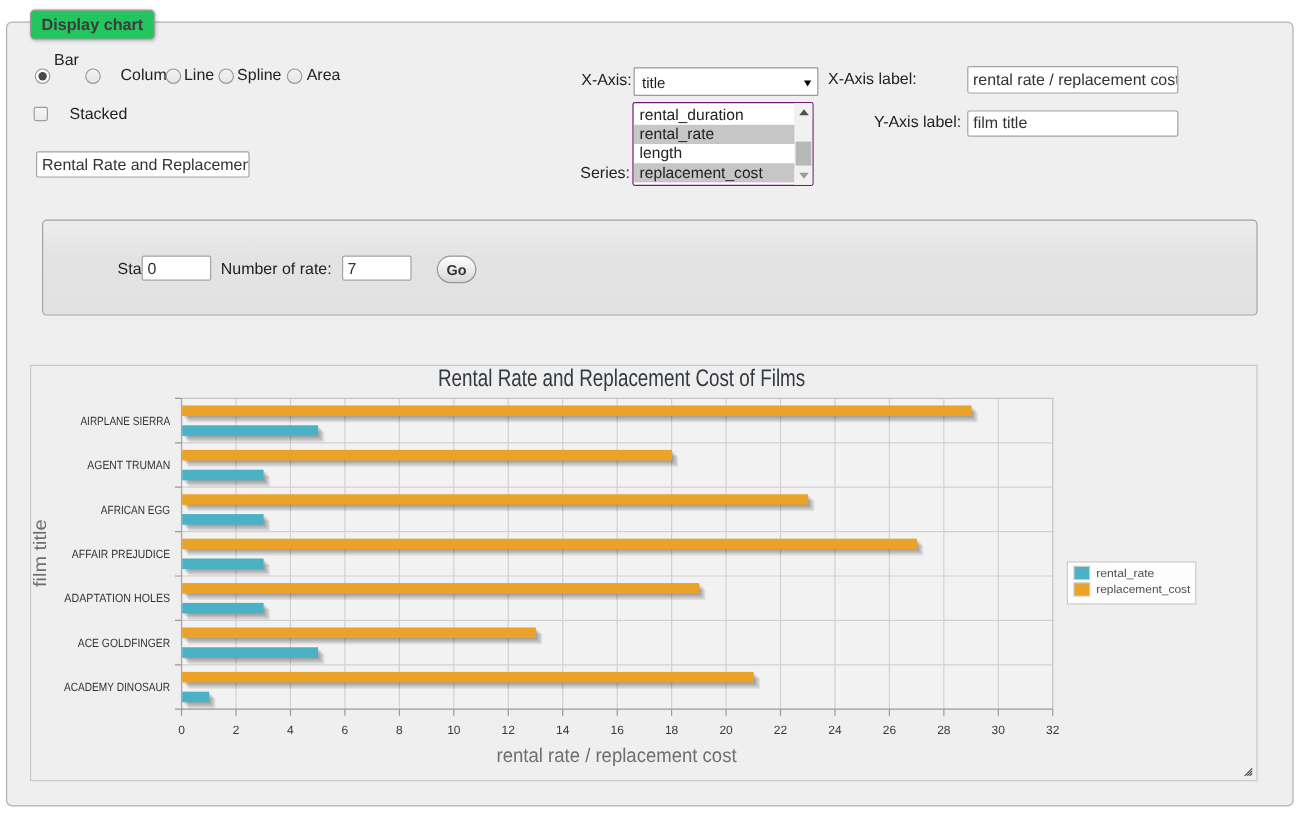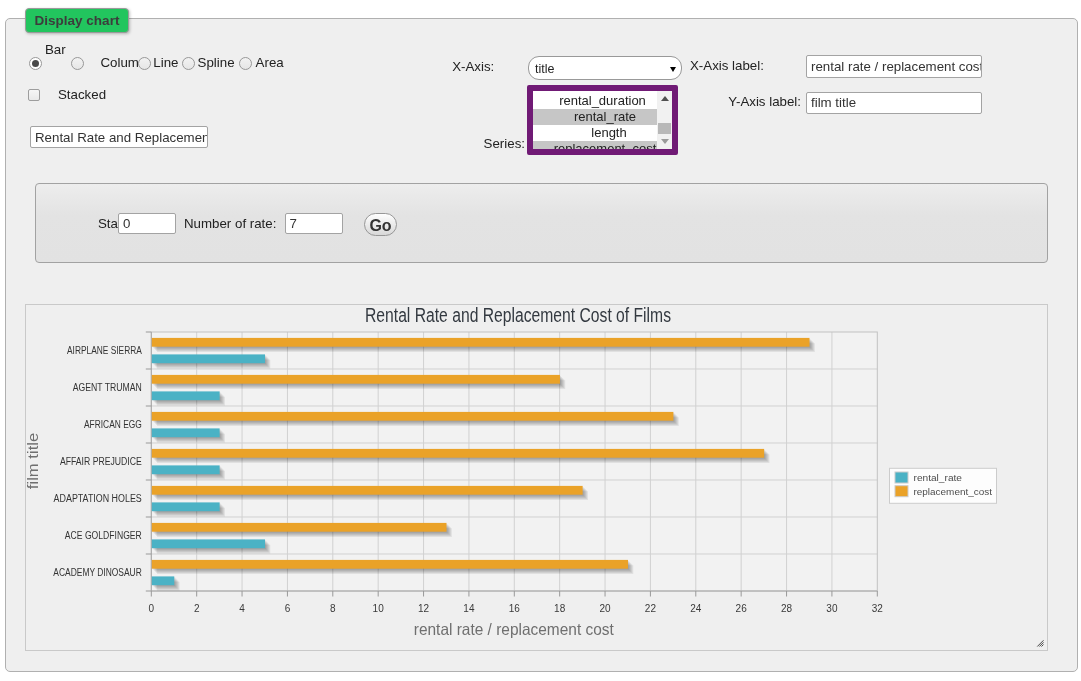--- a/index.html
+++ b/index.html
@@ -28,28 +28,28 @@
   <div class="radio" style="left:181.6px;top:57px;"></div>
   <div class="abs lbl" style="left:197.6px;top:55px;">Spline</div>
   <div class="radio" style="left:238.8px;top:57px;"></div>
   <div class="abs lbl" style="left:255.6px;top:55px;">Area</div>
 
   <div class="check" style="left:28px;top:89px;"></div>
   <div class="abs lbl" style="left:58px;top:87px;">Stacked</div>
 
   <input class="txt" style="left: 30px; top: 126px; width: 178px; height: 22px;" value="Rental Rate and Replacement Cost of Films">
 
-  <div class="abs lbl" style="left:420px;top:59px;width:106.5px;text-align:center;">X-Axis:</div>
-  <div class="abs" style="left:528px;top:56px;width:154px;height:24px;background:#fff;border:1px solid #999;border-radius:11px;box-sizing:border-box;">
+  <div class="abs lbl" style="left:420px;top:59px;width:106.5px;text-align:right;">X-Axis:</div>
+  <div class="abs" style="left:528px;top:56px;width:154px;height:24px;background:#fff;border:1px solid #999;border-radius:1px;box-sizing:border-box;">
     <div class="abs" style="left:6px;top:5px;font-size:12.5px;color:#222;">title</div>
     <div class="abs" style="right:5px;top:10px;width:0;height:0;border-left:3.8px solid transparent;border-right:3.8px solid transparent;border-top:5.2px solid #000;"></div>
   </div>
 
   <div class="abs lbl" style="left:420px;top:136px;width:105px;text-align:right;">Series:</div>
-  <div class="abs" style="left:527px;top:85px;width:151px;height:70px;background:#fff;border:6px solid #701a75;border-radius:2px;box-sizing:border-box;overflow:hidden;font-size:13px;color:#222;text-align:center;">
+  <div class="abs" style="left:527px;top:85px;width:151px;height:70px;background:#fff;border:1px solid #701a75;border-radius:2px;box-sizing:border-box;overflow:hidden;font-size:13px;color:#222;">
     <div class="abs" style="left:5px;top:2px;width:129px;height:16px;line-height:16px;">rental_duration</div>
     <div class="abs" style="left:0px;top:18px;width:134px;height:16px;line-height:16px;background:#c6c6c6;padding-left:5px;">rental_rate</div>
     <div class="abs" style="left:5px;top:34px;width:142px;height:16px;line-height:16px;">length</div>
     <div class="abs" style="left:0px;top:50px;width:134px;height:16px;line-height:16px;background:#c6c6c6;padding-left:5px;">replacement_cost</div>
 
     <div class="abs" style="right:0;top:0;width:15px;height:68px;background:#f1f1f1;"></div>
     <div class="abs" style="right:0;top:0;width:15px;height:15px;background:#f1f1f1;">
       <div class="abs" style="left:3.5px;top:5px;width:0;height:0;border-left:4px solid transparent;border-right:4px solid transparent;border-bottom:5px solid #505050;"></div>
     </div>
     <div class="abs" style="right:1px;top:32px;width:13px;height:20px;background:#b8b8b8;"></div>
@@ -61,21 +61,21 @@
   <div class="abs lbl" style="left:690px;top:58px;width:111px;text-align:left;">X-Axis label:</div>
   <input class="txt" style="left: 806px; top: 55px; width: 176px; height: 23px;" value="rental rate / replacement cost">
   <div class="abs lbl" style="left:690px;top:94px;width:111px;text-align:right;">Y-Axis label:</div>
   <input class="txt" style="left: 806px; top: 91.5px; width: 176px; height: 22px;" value="film title">
 
   <div class="abs" style="left:35px;top:183px;width:1011px;height:78px;background:linear-gradient(#ededed,#e3e3e3 40%,#e2e2e2);border:1px solid #a2a2a2;border-radius:4px;"></div>
   <div class="abs lbl" style="left:55px;top:216px;margin-left:43px;">Start row:</div>
   <input class="txt" style="left: 118px; top: 213px; width: 58px; height: 21px;" value="0">
   <div class="abs lbl" style="left:184px;top:216px;">Number of rate:</div>
   <input class="txt" style="left: 284.5px; top: 213px; width: 58px; height: 21px;" value="7">
-  <div class="abs" style="left:364px;top:212.5px;width:33px;height:23px;border:1px solid #979797;border-radius:12px;background:linear-gradient(#fefefe,#d8d8d8);box-sizing:border-box;text-align:center;line-height:23px;font-size:16px;font-weight:bold;color:#333;">Go</div>
+  <div class="abs" style="left:364px;top:212.5px;width:33px;height:23px;border:1px solid #979797;border-radius:12px;background:linear-gradient(#fefefe,#d8d8d8);box-sizing:border-box;text-align:center;line-height:23px;font-size:12px;font-weight:bold;color:#333;">Go</div>
 
   <div class="abs" style="left:25px;top:304px;width:1023px;height:347px;background:#efefef;border:1px solid #c9c9c9;box-sizing:border-box;">
     <svg width="1021" height="345" viewBox="0 0 1021 345" style="position:absolute;left:0;top:0;" font-family="Liberation Sans,sans-serif">
     <rect x="125.3" y="27.0" width="726.0" height="259.0" fill="#f2f2f2"></rect>
     <line x1="170.68" y1="27.0" x2="170.68" y2="286.0" stroke="#d1d1d1" stroke-width="1"></line>
     <line x1="216.05" y1="27.0" x2="216.05" y2="286.0" stroke="#d1d1d1" stroke-width="1"></line>
     <line x1="261.43" y1="27.0" x2="261.43" y2="286.0" stroke="#d1d1d1" stroke-width="1"></line>
     <line x1="306.80" y1="27.0" x2="306.80" y2="286.0" stroke="#d1d1d1" stroke-width="1"></line>
     <line x1="352.18" y1="27.0" x2="352.18" y2="286.0" stroke="#d1d1d1" stroke-width="1"></line>
     <line x1="397.55" y1="27.0" x2="397.55" y2="286.0" stroke="#d1d1d1" stroke-width="1"></line>

